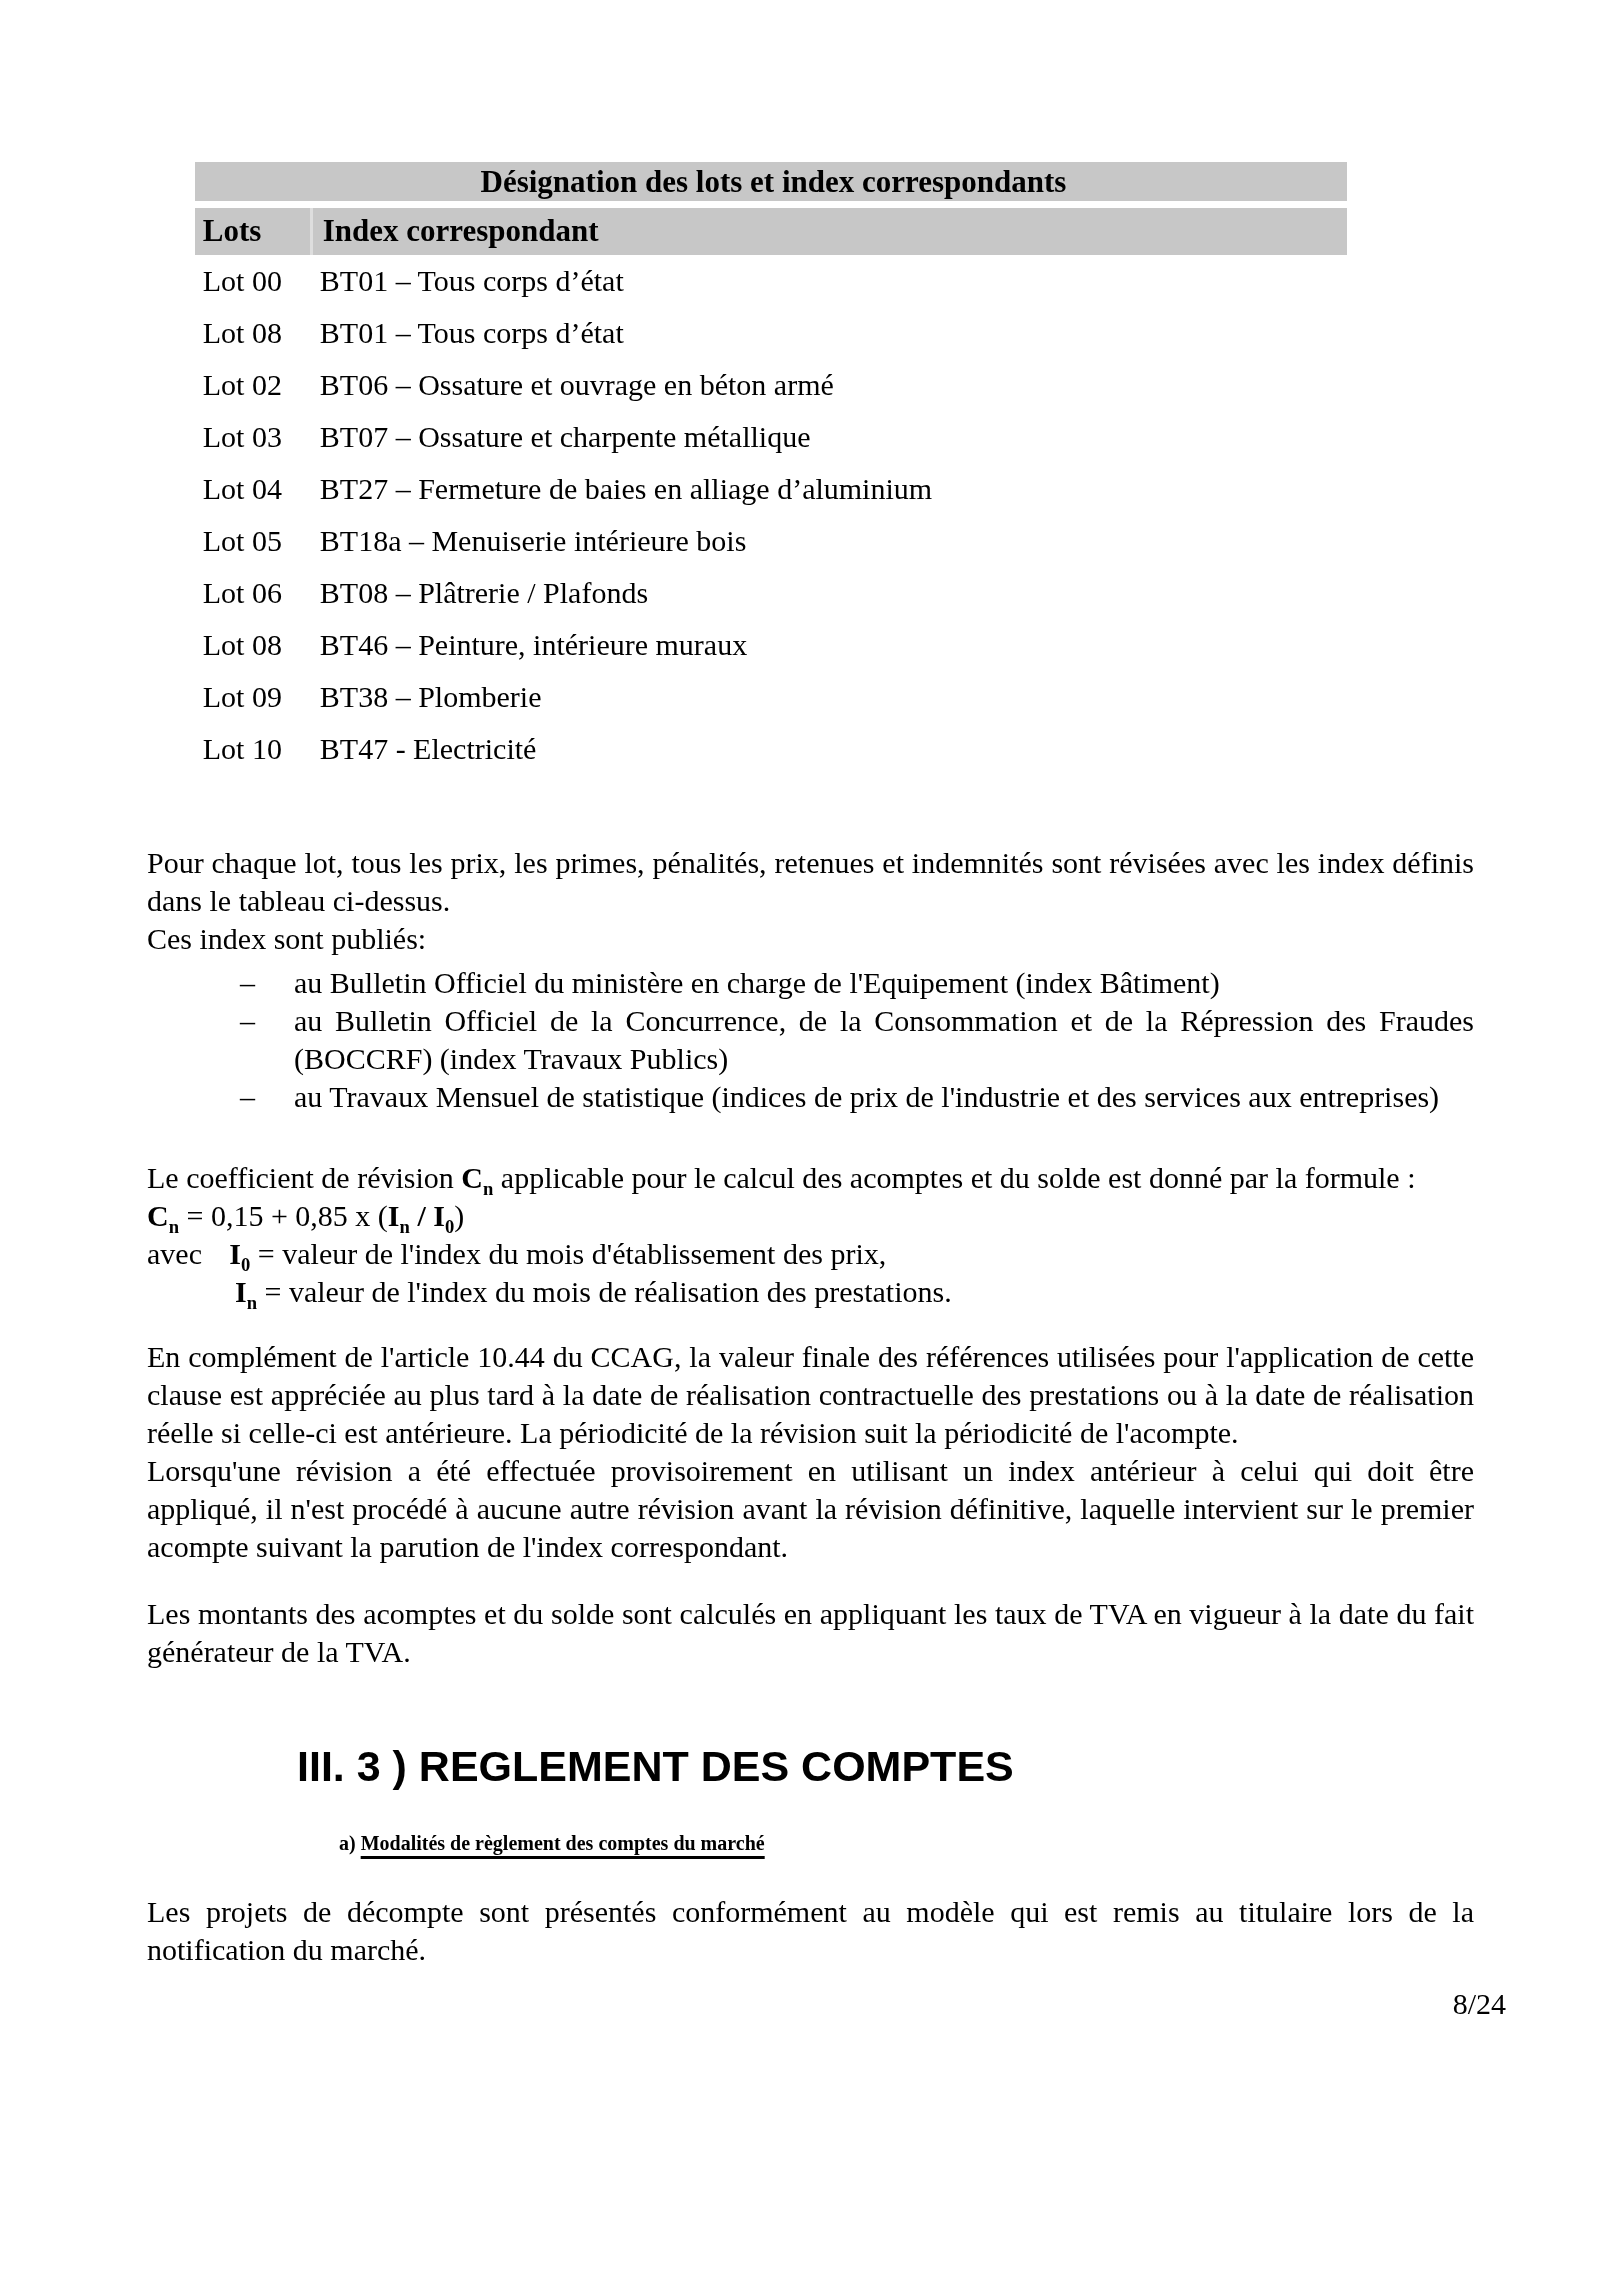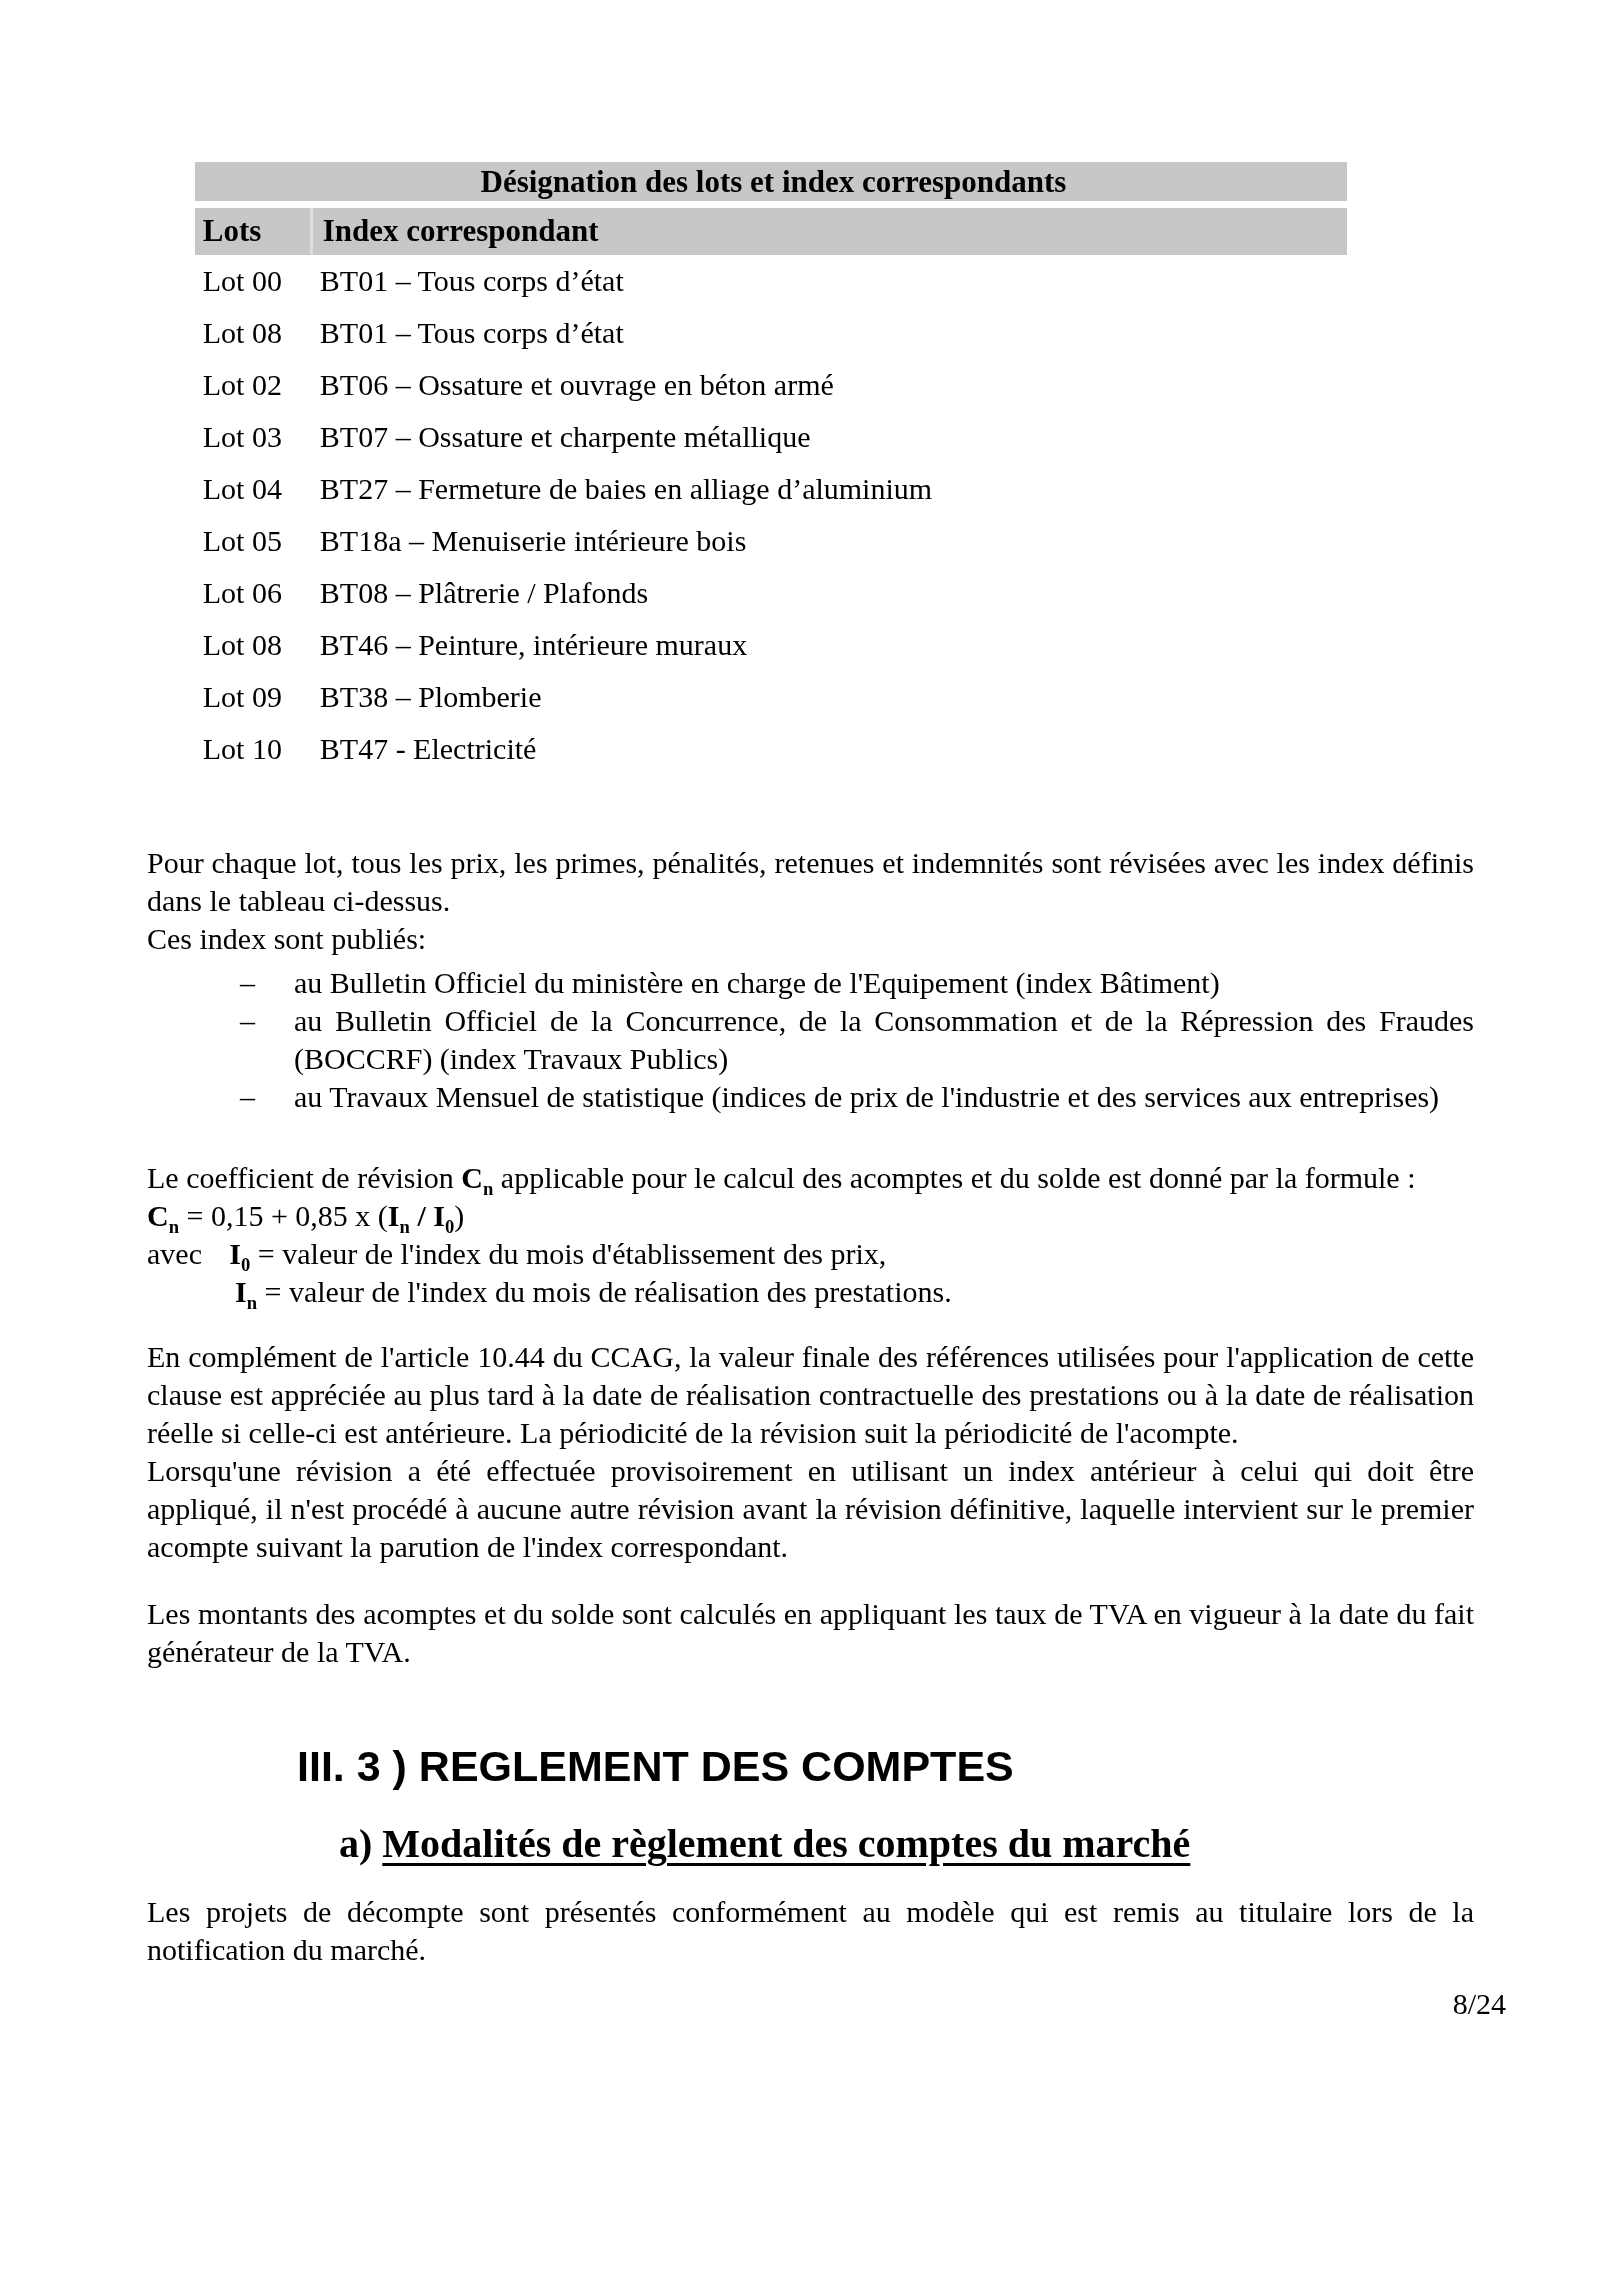--- a/index.html
+++ b/index.html
@@ -68,21 +68,21 @@
     margin:76px 0 0 150px;
     font-family:"Liberation Sans", sans-serif;
     font-weight:bold;
     font-size:43px;
     line-height:39px;
     text-align:left;
   }
   .h-sub {
     margin:37px 0 0 192px;
     font-weight:bold;
-    font-size:40px;
+    font-size:20px;
     line-height:41px;
     text-align:left;
   }
   .h-sub .underlined {
     text-decoration:underline;
     text-decoration-thickness:2.9px;
     text-underline-offset:5.9px;
   }
 
   

